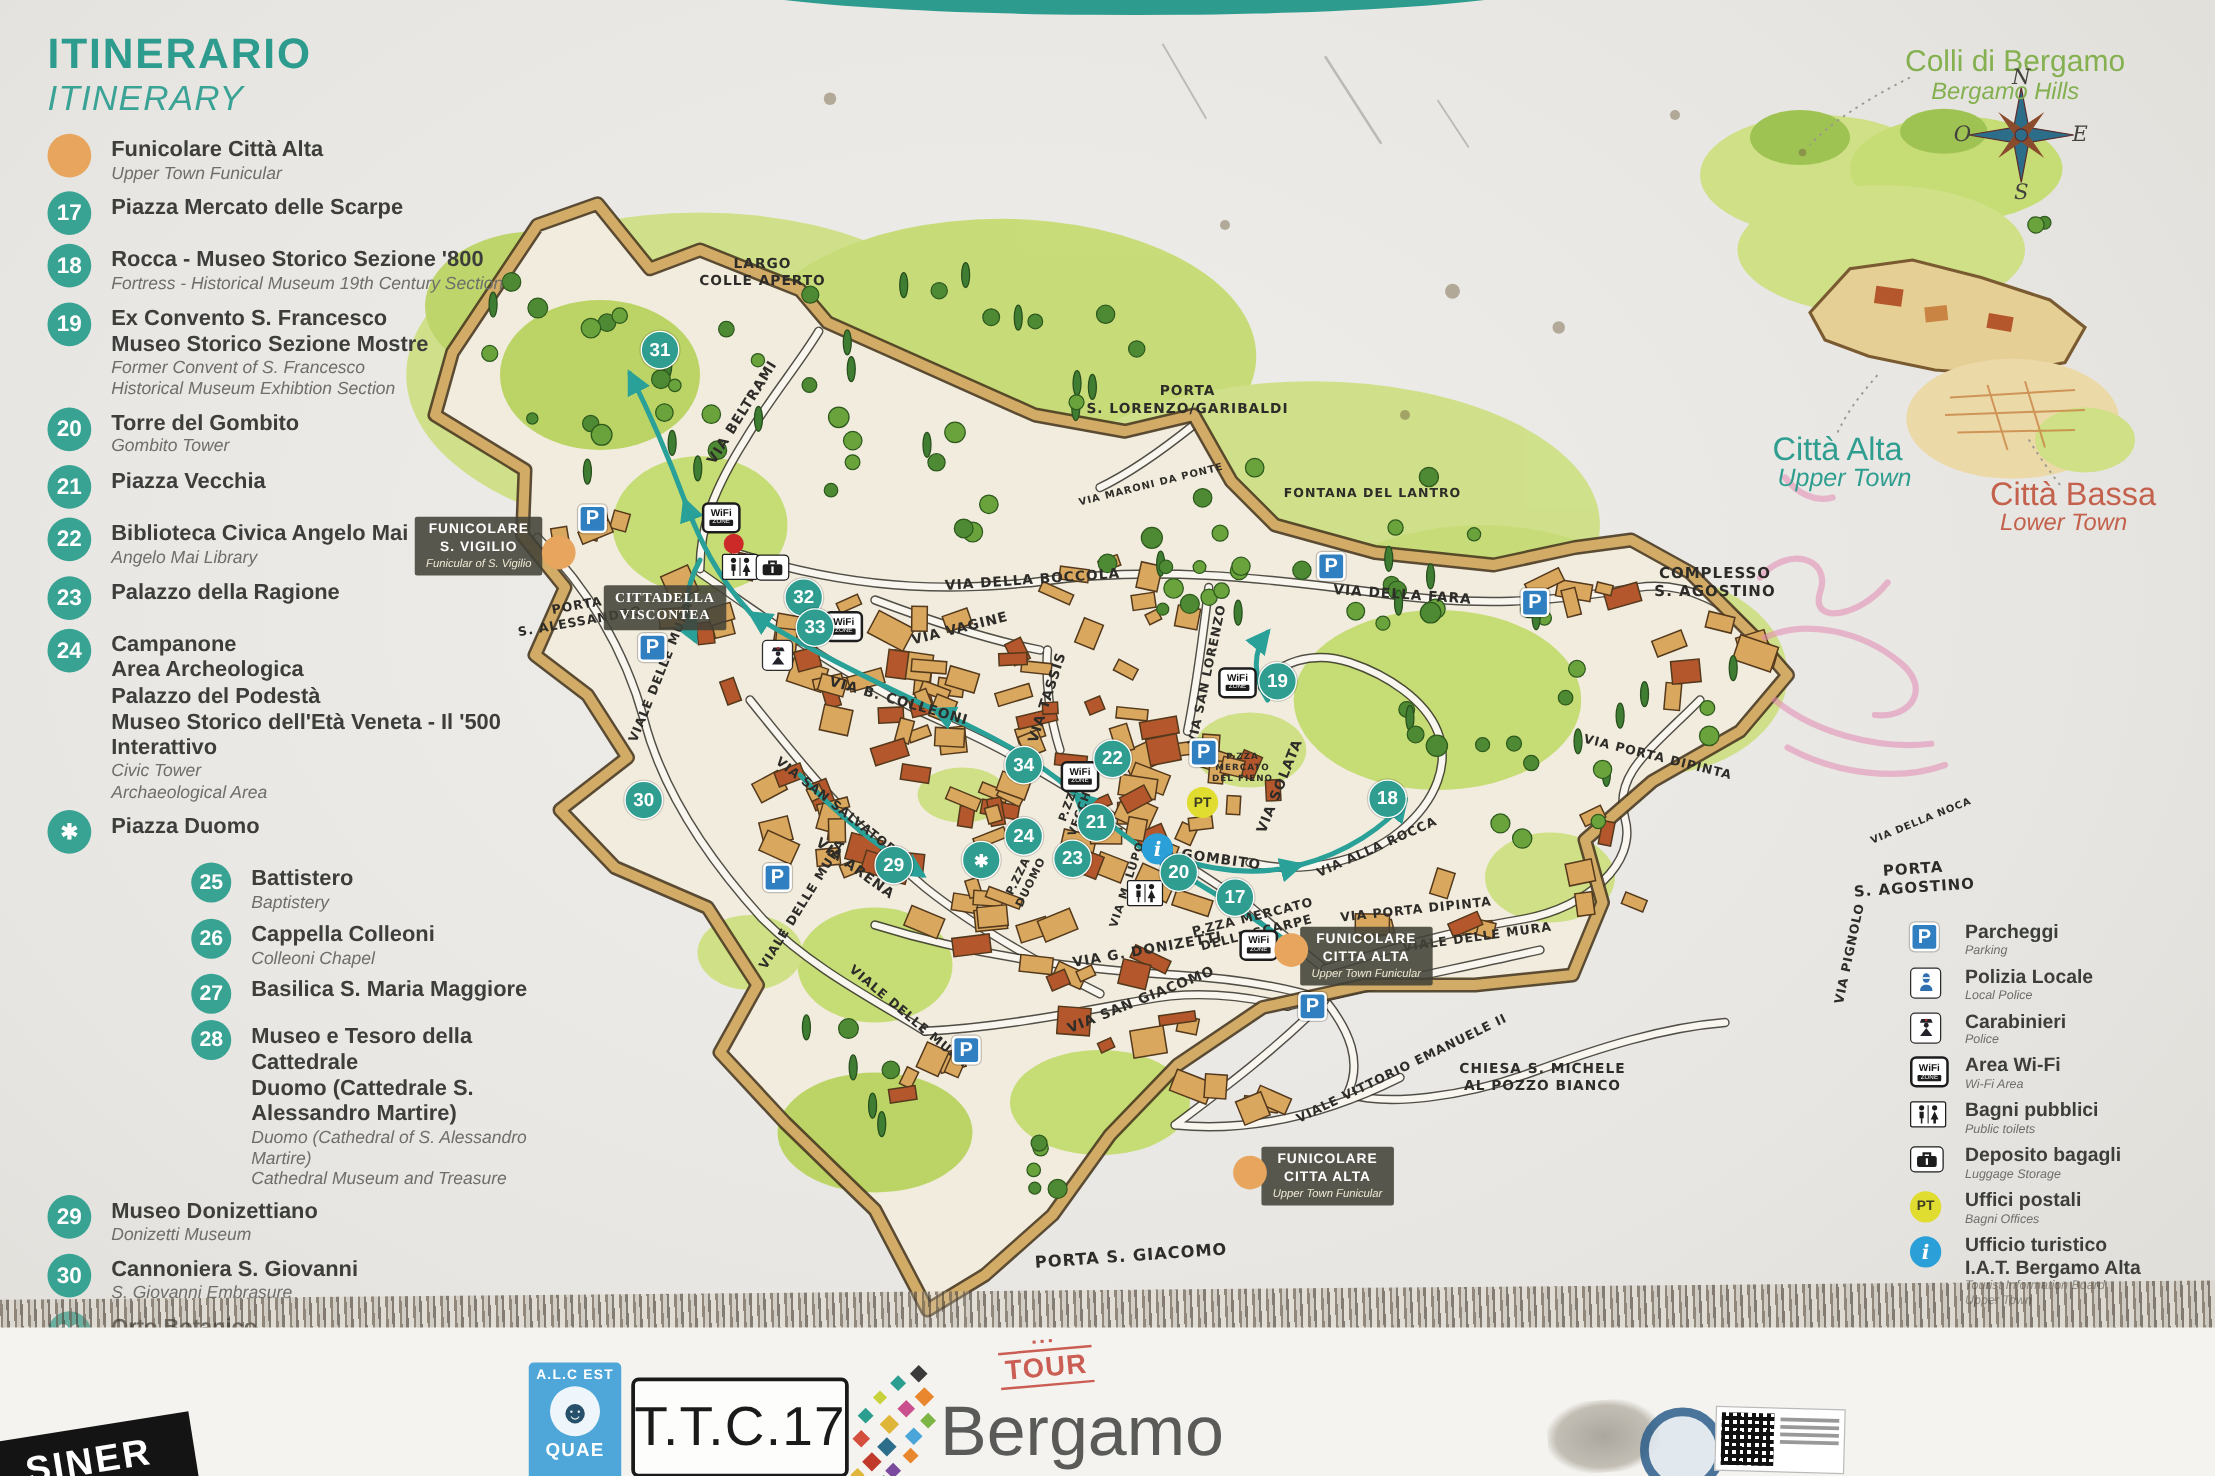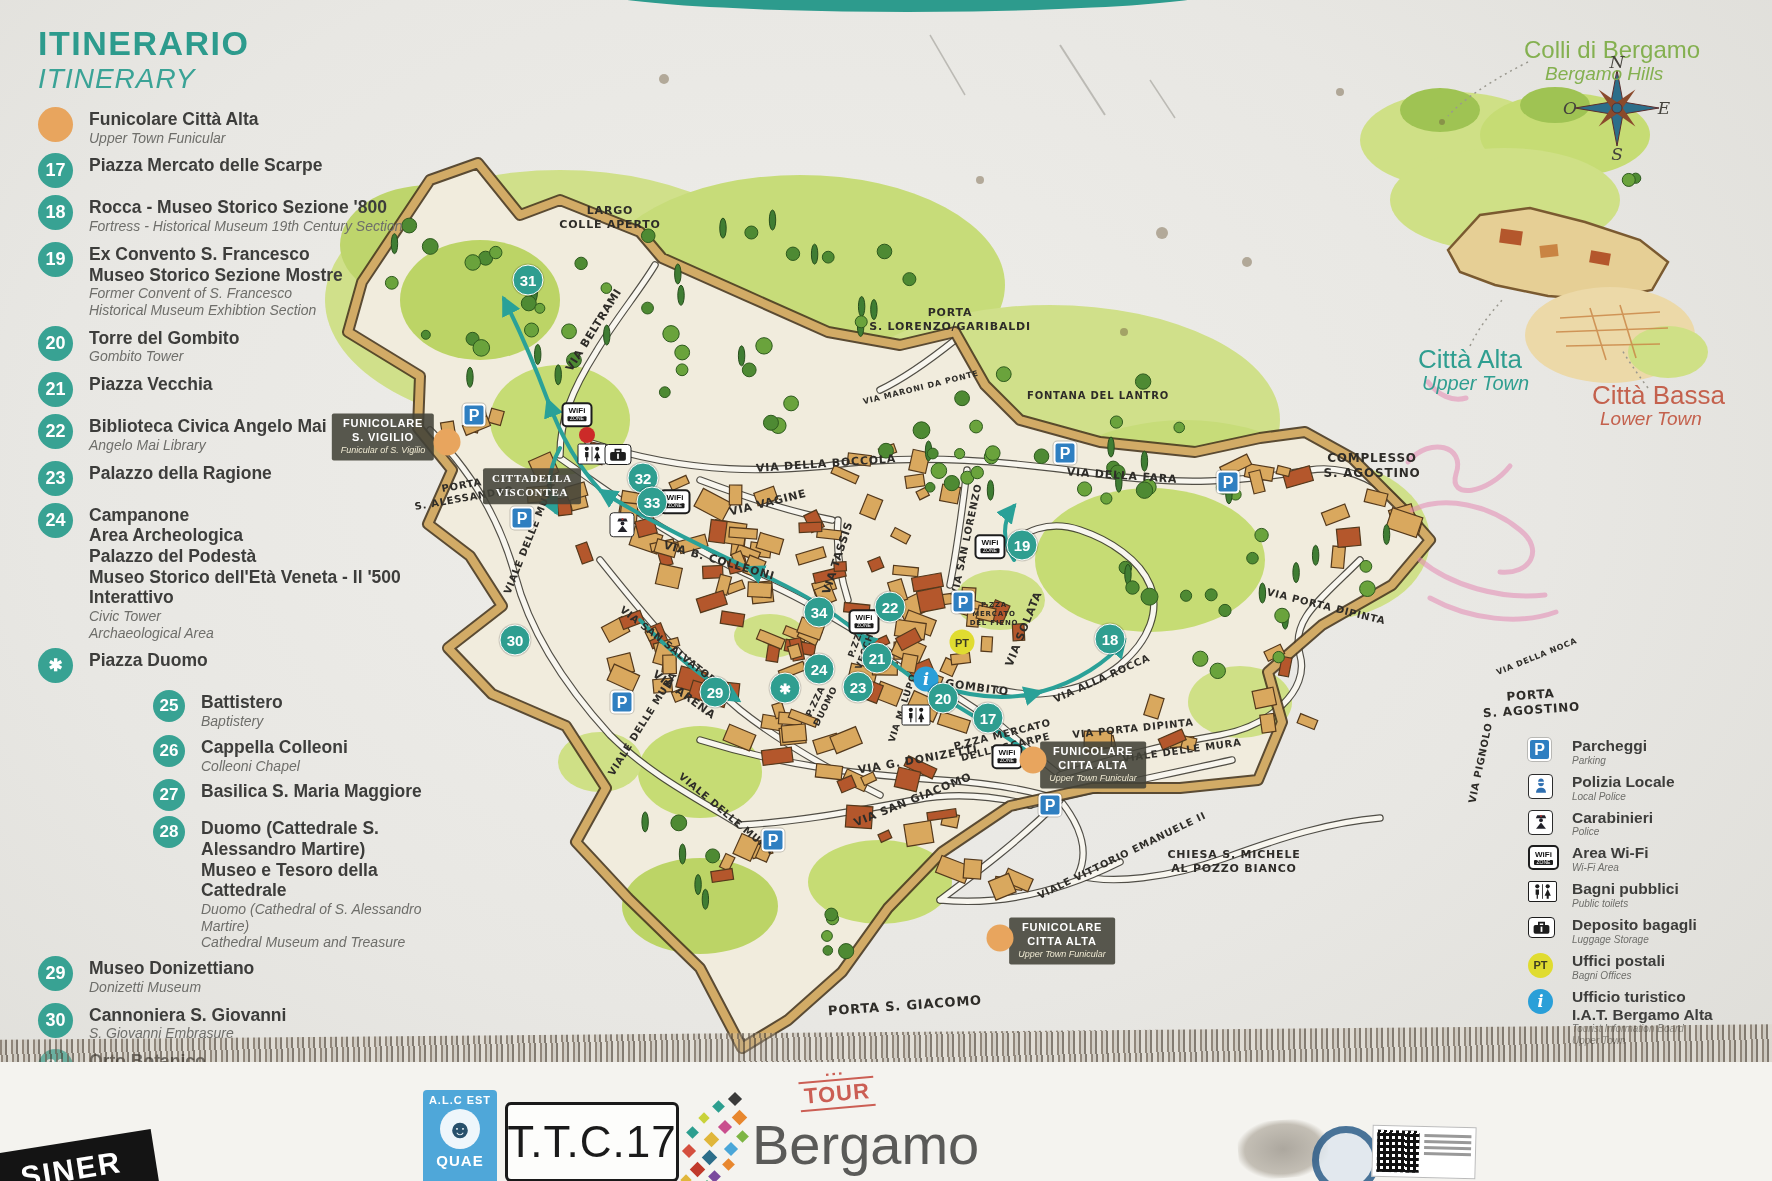--- a/index.html
+++ b/index.html
@@ -660,22 +660,22 @@
         </div>
         <div class="it-item indent">
           <span class="badge">27</span>
           <div class="it-text">
             <div class="title-line">Basilica S. Maria Maggiore</div>
           </div>
         </div>
         <div class="it-item indent">
           <span class="badge">28</span>
           <div class="it-text">
+            <div class="title-line">Museo e Tesoro della Cattedrale</div>
             <div class="title-line">Duomo (Cattedrale S. Alessandro Martire)</div>
-            <div class="title-line">Museo e Tesoro della Cattedrale</div>
             <div class="sub-line">Duomo (Cathedral of S. Alessandro Martire)</div>
             <div class="sub-line">Cathedral Museum and Treasure</div>
           </div>
         </div>
         <div class="it-item">
           <span class="badge">29</span>
           <div class="it-text">
             <div class="title-line">Museo Donizettiano</div>
             <div class="sub-line">Donizetti Museum</div>
           </div>

